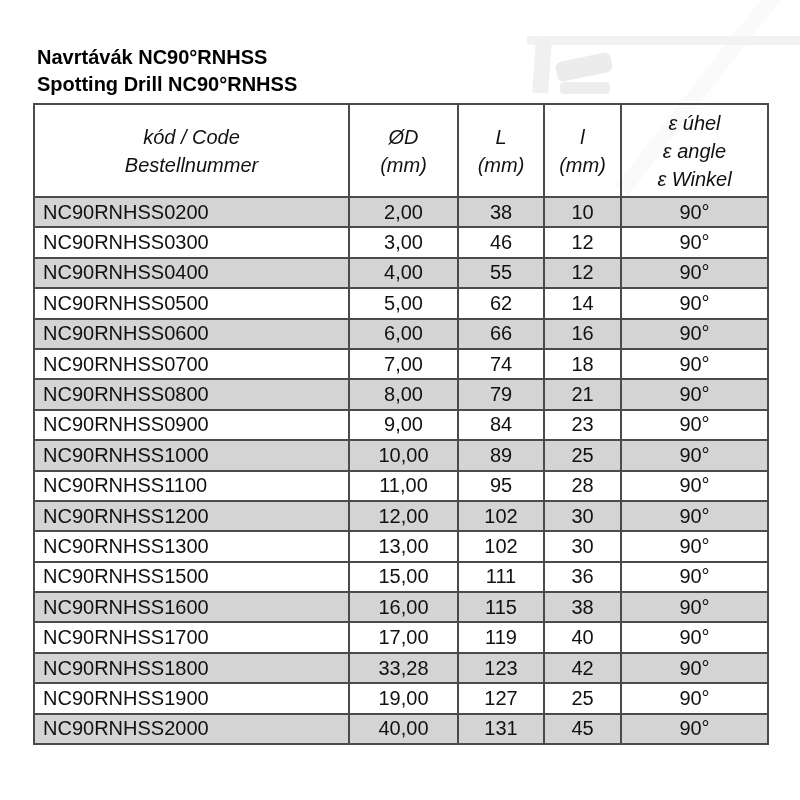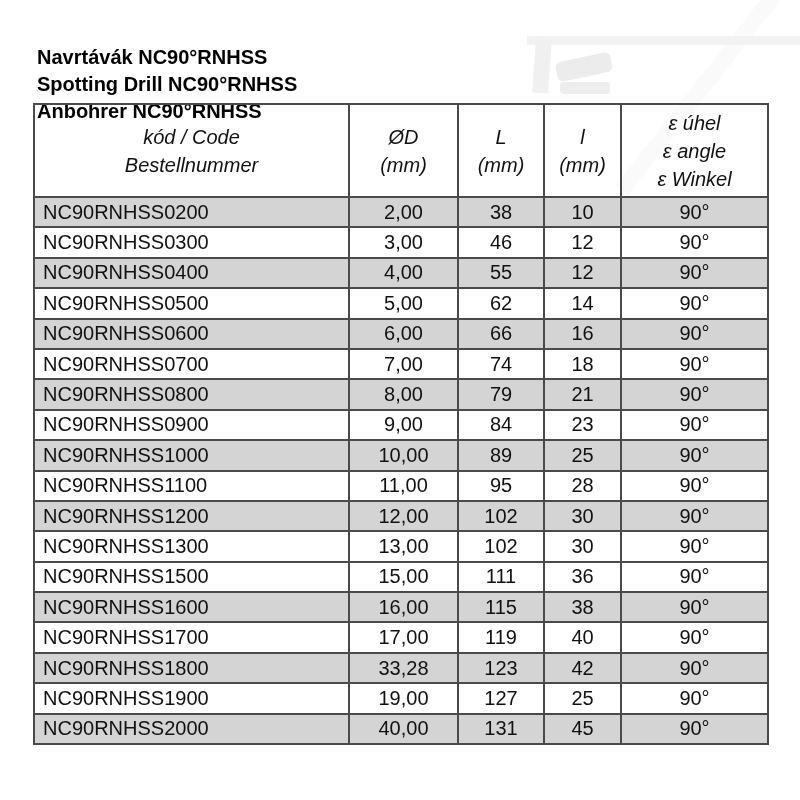--- a/index.html
+++ b/index.html
@@ -54,21 +54,20 @@
 
   <div class="wm wm-streak"></div>
   <div class="wm wm-bar"></div>
   <div class="wm wm-stem"></div>
   <div class="wm wm-blob1"></div>
   <div class="wm wm-blob2"></div>
 
   <div class="title">
     <div>Navrtávák NC90°RNHSS</div>
     <div>Spotting Drill NC90°RNHSS</div>
-    <div>Anbohrer NC90°RNHSS</div>
   </div>
 
   <table class="spec">
     <colgroup>
         <col style="width: 315px;">
         <col style="width: 109px;">
         <col style="width: 86px;">
         <col style="width: 77px;">
         <col style="width: 147px;">
       </colgroup>

